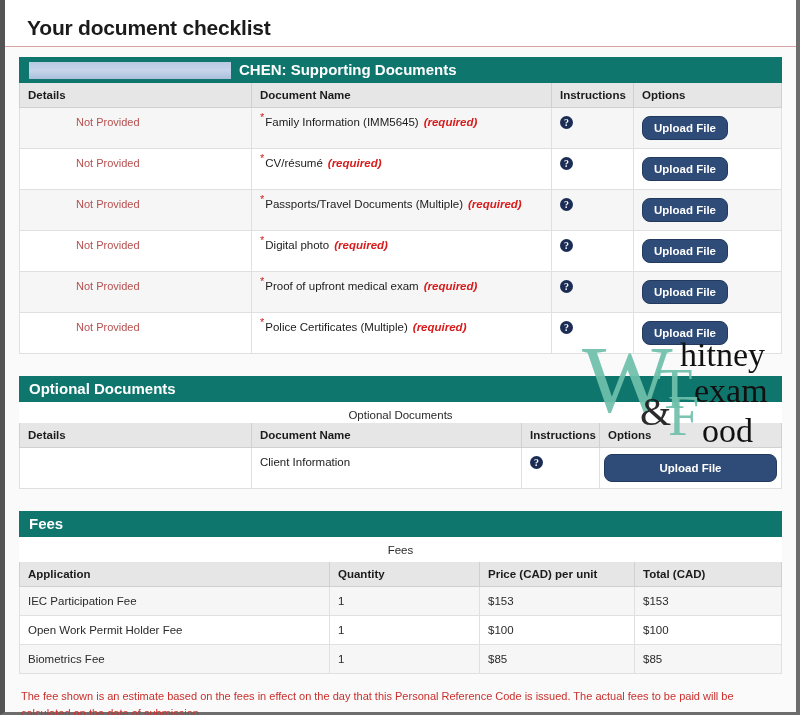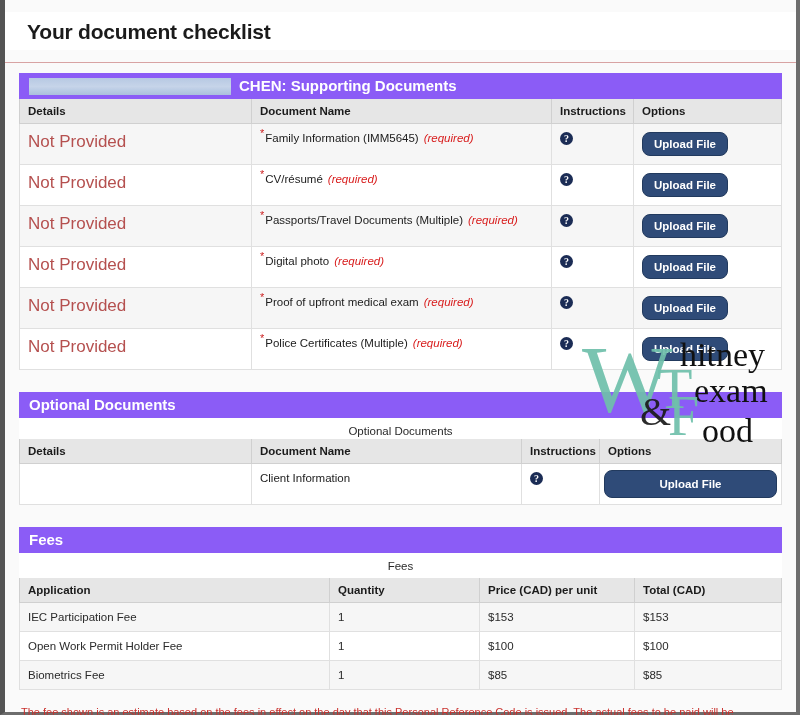--- a/index.html
+++ b/index.html
@@ -17,33 +17,33 @@
     border-left: 5px solid #545454;
     border-right: 4px solid #6d6d6d;
     border-bottom: 3px solid #6d6d6d;
     padding: 0 14px;
   }
 
   
   .page-title {
     font-size: 21px; font-weight: bold; color: #1b1b1b;
     letter-spacing: -0.2px;
-    padding: 8px 0 6px 8px;
+    padding: 16px 0 6px 8px;
     background: #ffffff;
-    margin: 12px -14px;
+    margin: 0 -14px;
     padding-left: 22px;
   }
   .title-rule {
     height: 1px; background: #d8a3a3;
     margin: 0 -14px 10px -14px;
   }
 
   
   .section-head {
-    background: #8b5cf6;
+    background: #0f766e;
     color: #ffffff;
     font-size: 15px; font-weight: bold;
     height: 26px; line-height: 26px;
     padding: 0 10px;
     display: flex; align-items: center;
     overflow: hidden;
   }
   .redact-blue {
     display: inline-block;
     width: 202px; height: 17px;
@@ -69,24 +69,24 @@
   table.grid td {
     font-size: 11.5px; color: #2a2a2a;
     padding: 8px;
     border: 1px solid #e0e0e0;
     vertical-align: top;
     height: 38px;
   }
   tr.odd td { background: #f6f6f6; }
   tr.even td { background: #ffffff; }
 
-  .notprov { color: #b5504f; font-size: 17px; }
+  .notprov { color: #b5504f; font-size: 11px; margin-left: 48px; }
   .star { color: #cc2222; font-size: 11px; vertical-align: super; line-height: 0; margin-right: 1px; }
   .docname { color: #1b1b1b; }
-  .req { color: #d81b1b; font-style: italic; font-weight: normal; margin-left: 5px; }
+  .req { color: #d81b1b; font-style: italic; font-weight: bold; margin-left: 5px; }
 
   .qicon {
     display: inline-block;
     width: 13px; height: 13px; border-radius: 50%;
     background: #1b2c55; color: #ffffff;
     font-size: 10px; font-weight: bold;
     line-height: 13px; text-align: center;
     font-family: "Liberation Serif", serif;
     cursor: pointer;
   }

